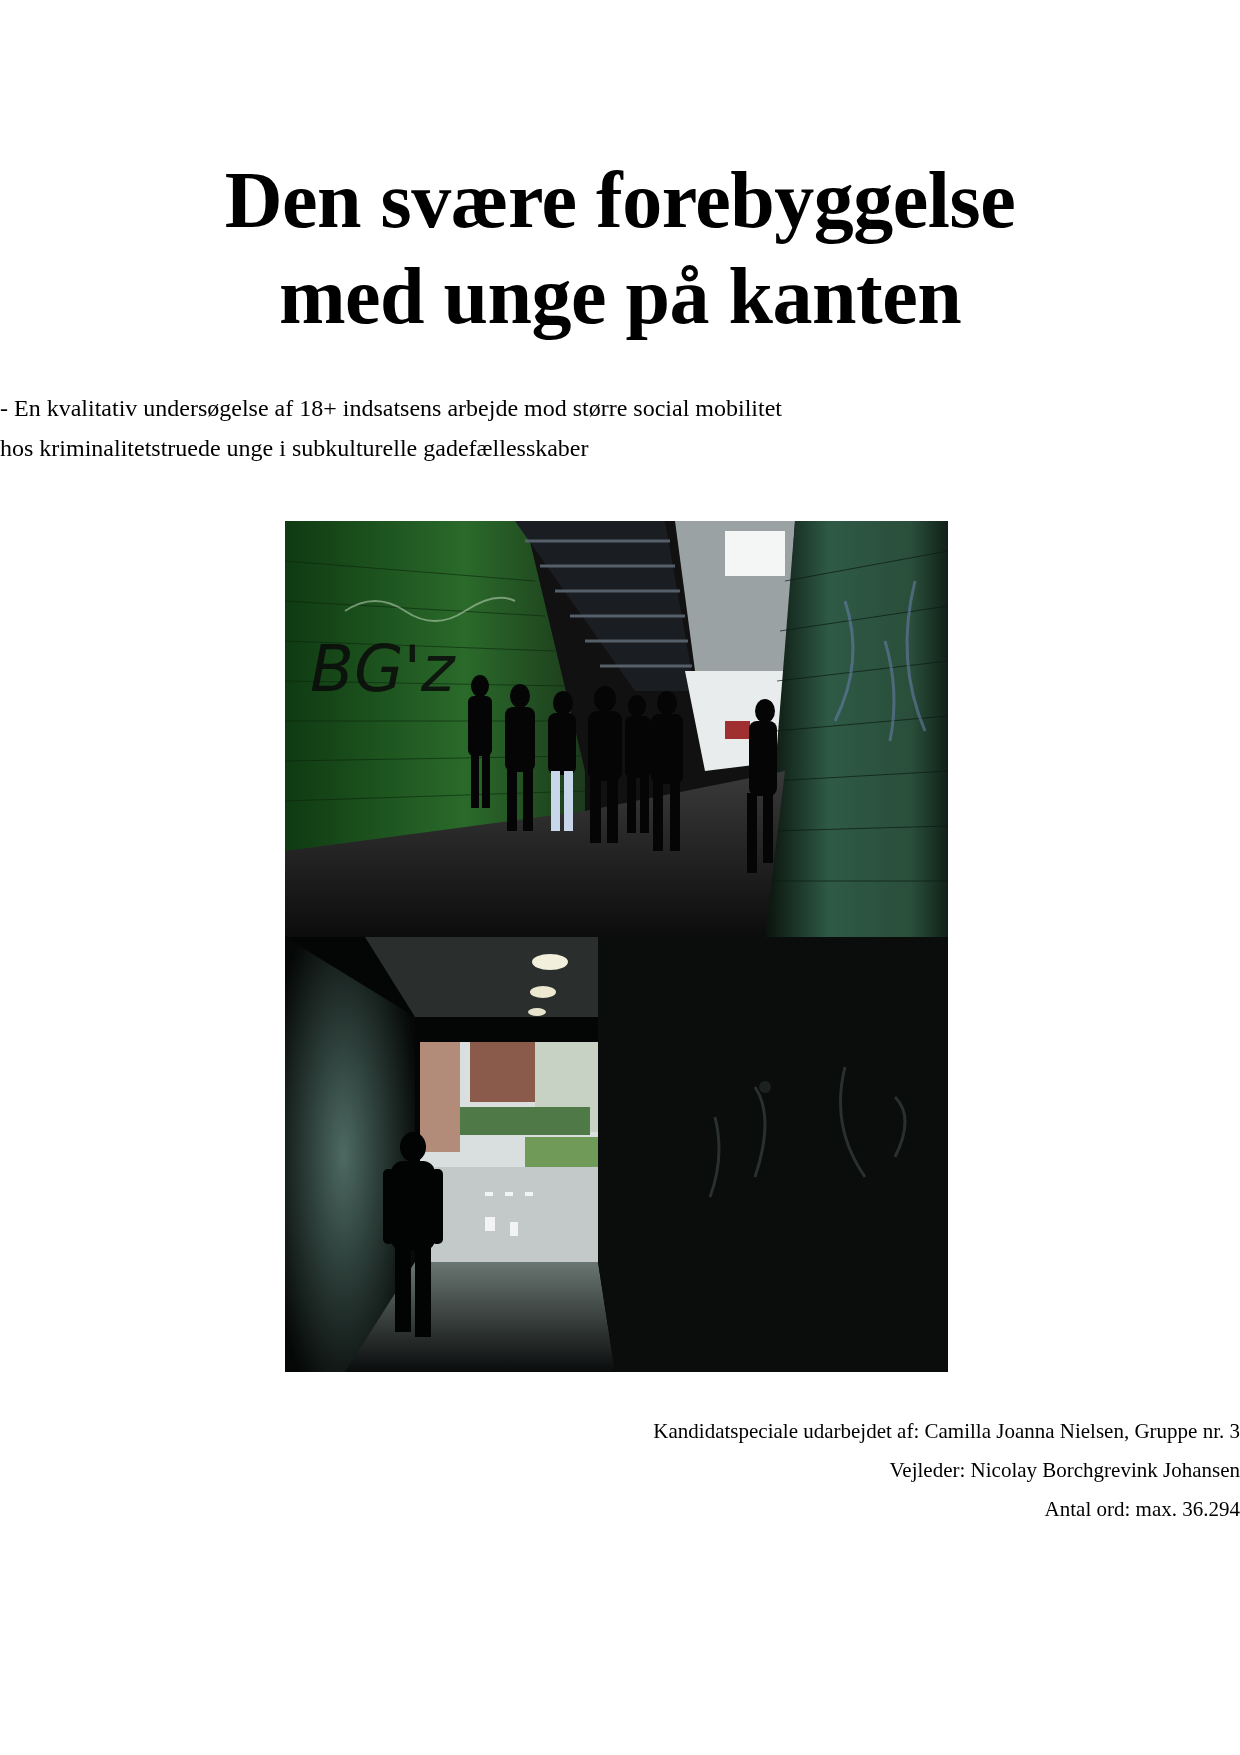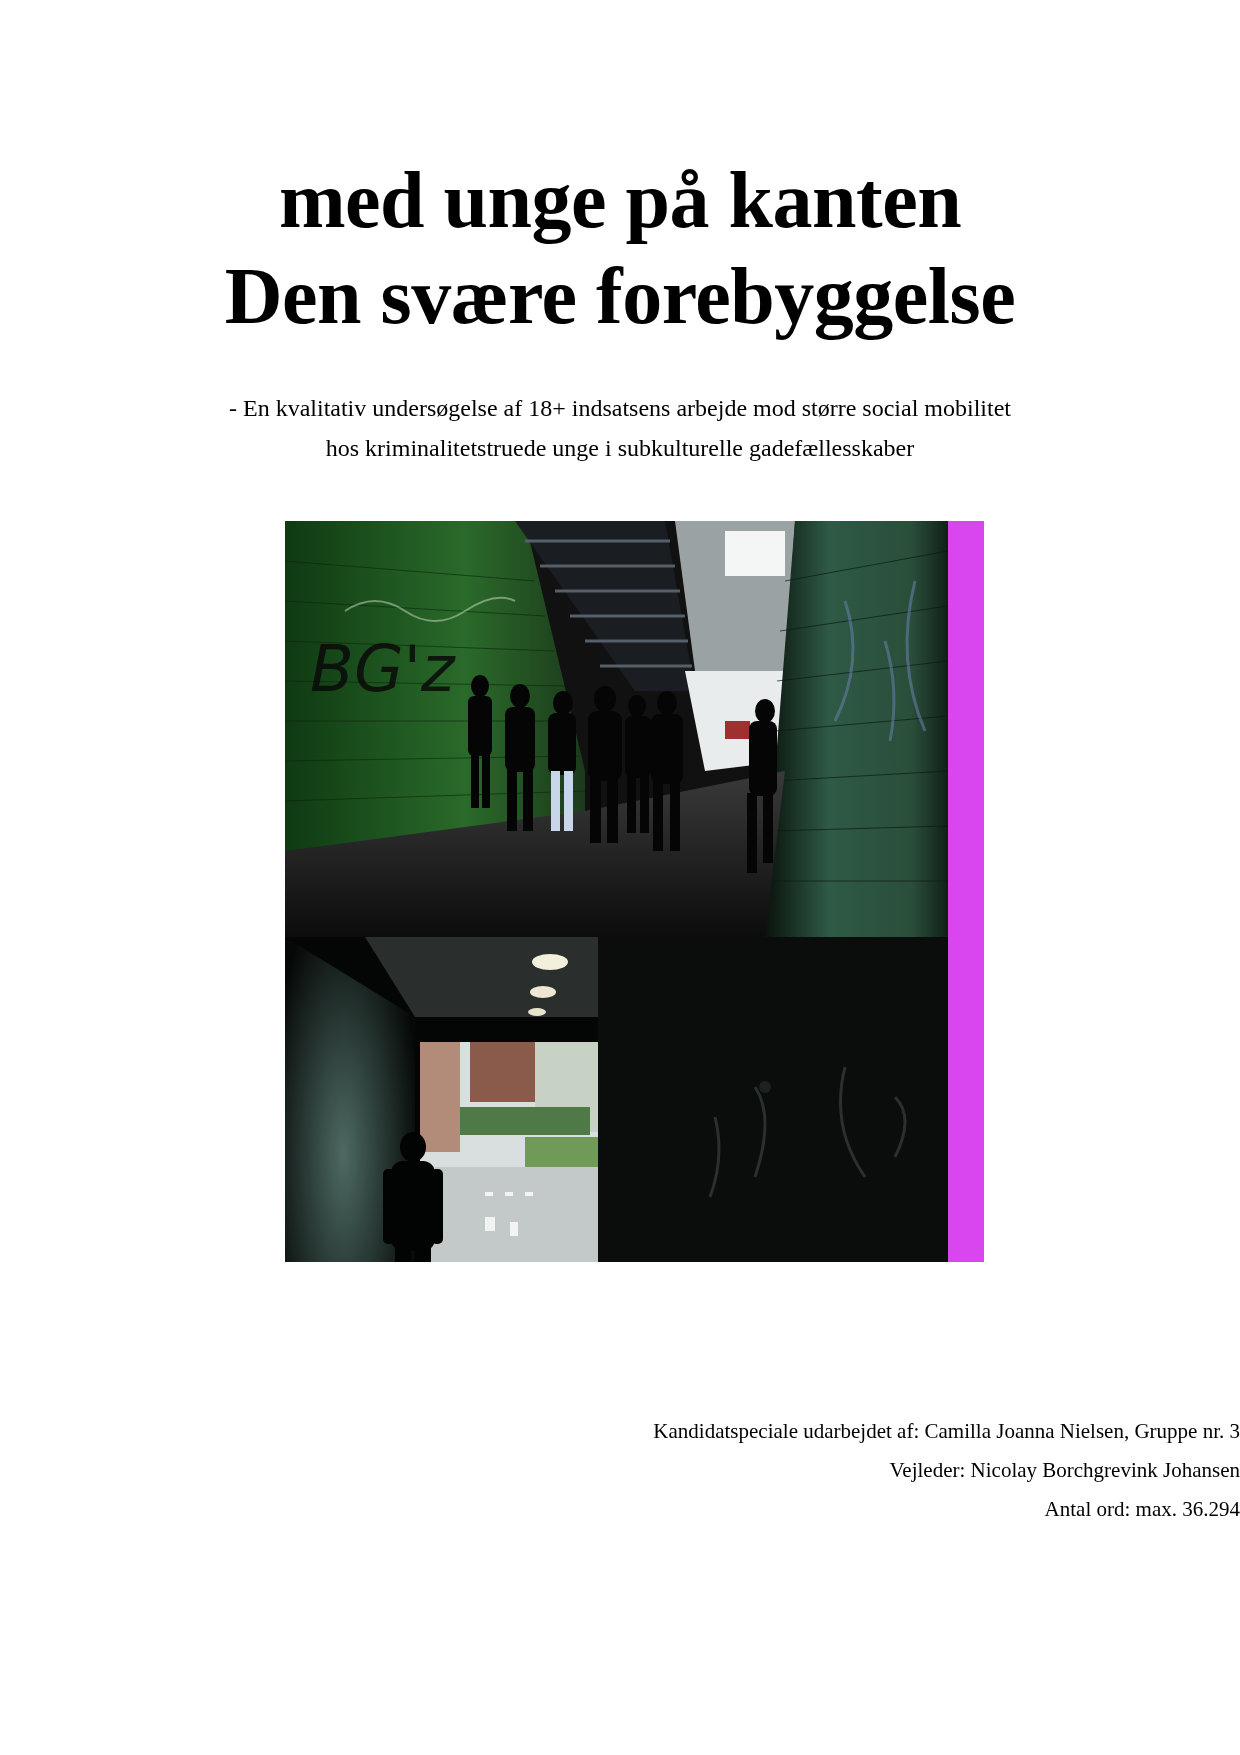--- a/index.html
+++ b/index.html
@@ -8,41 +8,41 @@
     position: relative; overflow: hidden;
     font-family: "Liberation Serif", "DejaVu Serif", serif; color: #000;
   }
   .title {
     position: absolute; left: 0; width: 1240px; top: 152px;
     text-align: center; font-weight: bold; font-size: 80px; line-height: 96px;
     letter-spacing: -0.5px;
   }
   .subtitle {
     position: absolute; left: 0; width: 1240px; top: 388px;
-    text-align: center; font-size: 24px; line-height: 40px;
+    text-align: left; font-size: 24px; line-height: 40px;
   }
   .cover-image {
-    position: absolute; left: 285px; top: 521px; width: 663px; height: 741px;
-    overflow: hidden; background: #d946ef; padding-left: 36px;
+    position: absolute; left: 285px; top: 521px; width: 663px; height: 851px;
+    overflow: hidden; background: #d946ef;
   }
   .photo-top { position: absolute; left: 0; top: 0; width: 663px; height: 416px; }
   .photo-bottom { position: absolute; left: 0; top: 416px; width: 663px; height: 435px; }
   .photo-top svg, .photo-bottom svg { display: block; width: 100%; height: 100%; }
   .info {
     position: absolute; left: 0; width: 1240px; top: 1412px;
     text-align: right; font-size: 21px; line-height: 39px;
   }
   .info div { white-space: nowrap; }
 </style>
 </head>
 <body>
 
 <div class="title">
+  <div>Den svære forebyggelse</div>
   <div>med unge på kanten</div>
-  <div>Den svære forebyggelse</div>
 </div>
 
 <div class="subtitle">
   <div>- En kvalitativ undersøgelse af 18+ indsatsens arbejde mod større social mobilitet</div>
   <div>hos kriminalitetstruede unge i subkulturelle gadefællesskaber</div>
 </div>
 
 <div class="cover-image">
 
   <div class="photo-top" title="Group of young people silhouetted in a graffiti-covered passage under a staircase">

